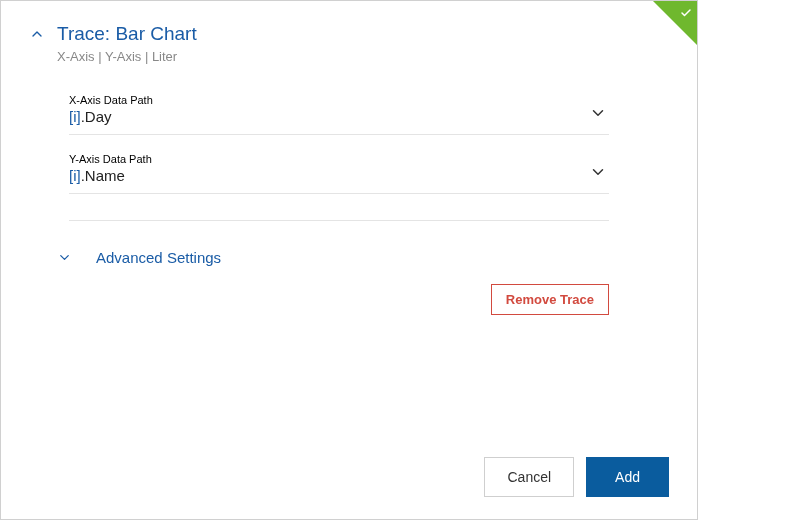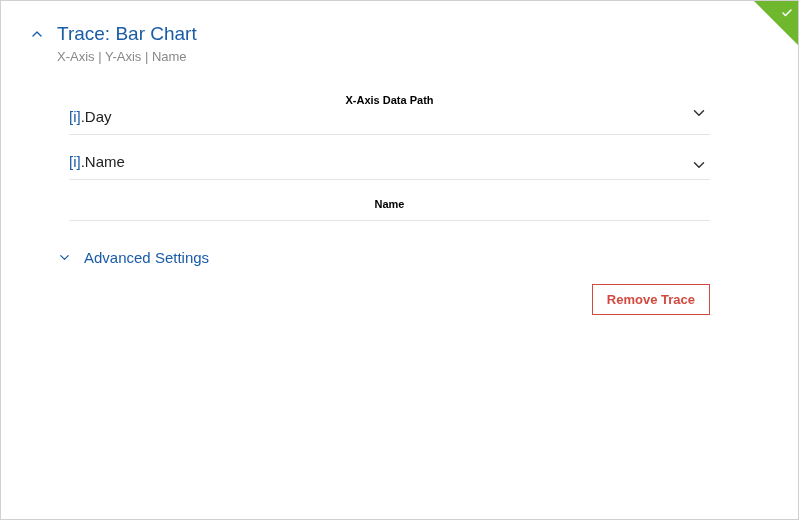--- a/index.html
+++ b/index.html
@@ -6,21 +6,21 @@
     body {
       font-family: -apple-system, BlinkMacSystemFont, "Segoe UI", Arial, sans-serif;
       background: #fff;
       width: 799px;
       height: 520px;
       overflow: hidden;
       position: relative;
     }
     .container {
       border: 1px solid #d0d0d0;
-      width: 799px;
+      width: 698px;
       height: 520px;
       position: relative;
       padding: 22px 28px 24px 28px;
     }
     .corner-badge {
       position: absolute;
       top: 0;
       right: 0;
       width: 0;
       height: 0;
@@ -62,24 +62,23 @@
       margin-right: 60px;
       margin-top: 22px;
     }
     .field {
       border-bottom: 1px solid #e4e4e4;
       padding: 8px 0 8px 0;
       position: relative;
     }
     .field-label {
       font-size: 11px;
-      font-weight: 700;
+      font-weight: 400;
       color: #000;
       margin-bottom: 2px;
-      text-align: center;
     }
     .field-value {
       font-size: 15px;
       color: #222;
       min-height: 18px;
       display: flex;
       align-items: baseline;
     }
     .token-i {
       color: #1a5ca6;
@@ -98,21 +97,21 @@
       bottom: 8px;
       transform: none;
     }
     .field.name-field {
       border-bottom: 1px solid #e4e4e4;
       margin-top: 10px;
     }
     .advanced {
       display: flex;
       align-items: center;
-      gap: 12px;
+      gap: 24px;
       margin-left: 28px;
       margin-top: 28px;
       color: #1a5ca6;
       font-size: 15px;
       cursor: pointer;
     }
     .advanced .chev {
       display: inline-flex;
       color: #1a5ca6;
     }
@@ -165,60 +164,64 @@
   </span>
 
   <div class="header-row">
     <span class="collapse-icon">
       <svg width="16" height="16" viewBox="0 0 24 24" fill="none" stroke="currentColor" stroke-width="2" stroke-linecap="round" stroke-linejoin="round">
           <polyline points="18 15 12 9 6 15"></polyline>
         </svg>
     </span>
     <div class="title">Trace: Bar Chart</div>
   </div>
-  <div class="subtitle">X-Axis | Y-Axis | Name</div>
+  <div class="subtitle">X-Axis | Y-Axis | Liter</div>
 
   <div class="fields">
     <div class="field">
       <div class="field-label">X-Axis Data Path</div>
       <div class="field-value">
         <span class="token-i">[i]</span>
           <span>.Day</span>
       </div>
       <span class="dropdown-chevron">
         <svg width="18" height="18" viewBox="0 0 24 24" fill="none" stroke="currentColor" stroke-width="2" stroke-linecap="round" stroke-linejoin="round">
             <polyline points="6 9 12 15 18 9"></polyline>
           </svg>
       </span>
     </div>
 
     <div class="field" style="margin-top:10px;">
+      <div class="field-label">Y-Axis Data Path</div>
       <div class="field-value">
         <span class="token-i">[i]</span>
           <span>.Name</span>
       </div>
       <span class="dropdown-chevron">
         <svg width="18" height="18" viewBox="0 0 24 24" fill="none" stroke="currentColor" stroke-width="2" stroke-linecap="round" stroke-linejoin="round">
             <polyline points="6 9 12 15 18 9"></polyline>
           </svg>
       </span>
     </div>
 
 
     <div class="field name-field">
-      <div class="field-label">Name</div>
     </div>
   </div>
 
   <div class="advanced">
     <span class="chev">
       <svg width="15" height="15" viewBox="0 0 24 24" fill="none" stroke="currentColor" stroke-width="2" stroke-linecap="round" stroke-linejoin="round">
           <polyline points="6 9 12 15 18 9"></polyline>
         </svg>
     </span>
     <span>Advanced Settings</span>
   </div>
 
   <div class="remove-row">
     <button class="remove-btn">Remove Trace</button>
   </div>
 
+  <div class="footer">
+    <button class="btn">Cancel</button>
+    <button class="btn primary">Add</button>
+  </div>
 </div>
 
 </body></html>

